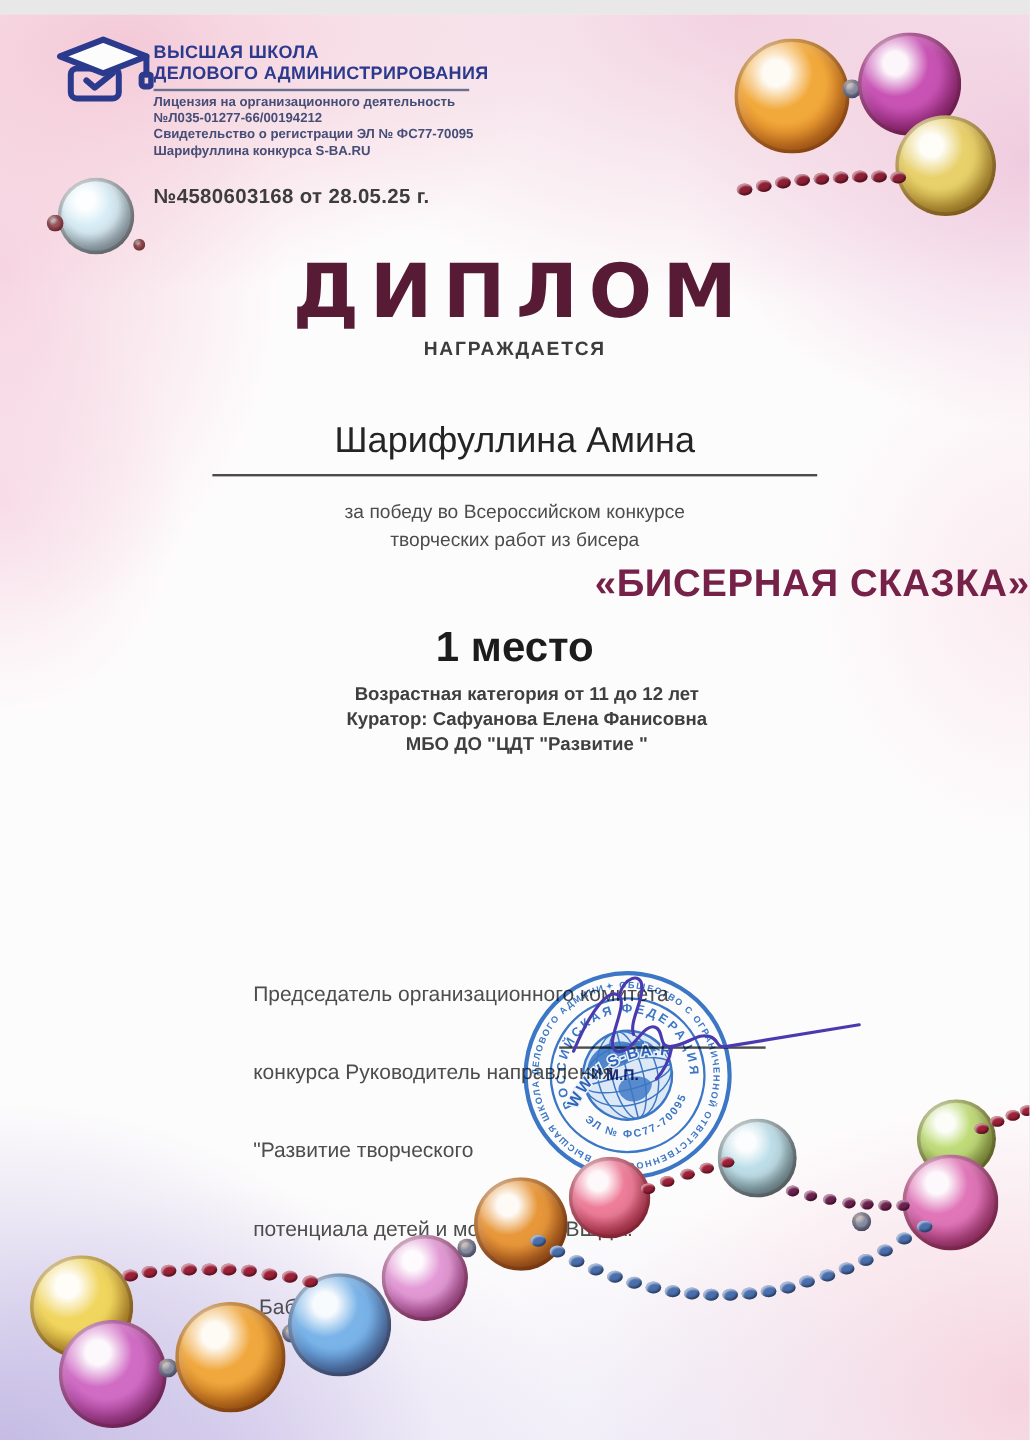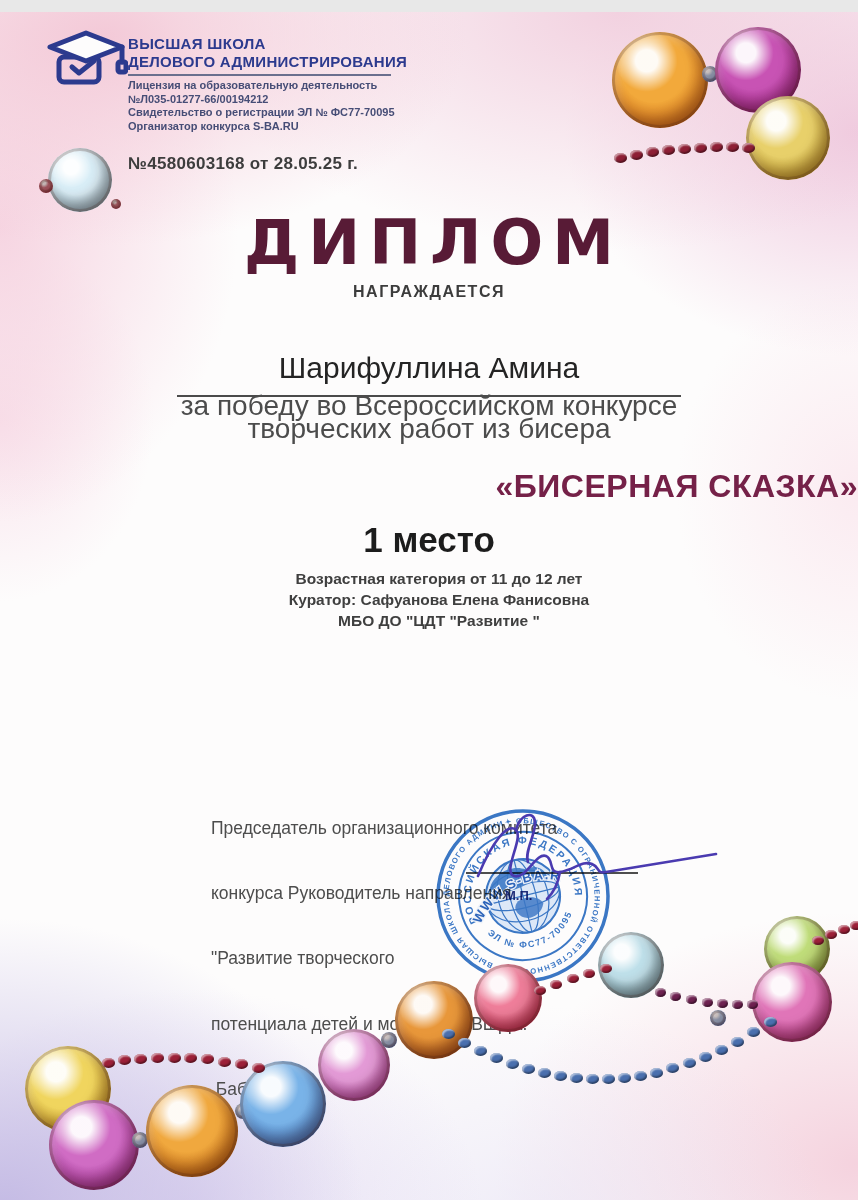--- a/index.html
+++ b/index.html
@@ -29,21 +29,21 @@
   .org-sep{left:128px;top:62px;width:263px;height:2px;background:#6a6f8e;}
   .license{left:128px;top:67px;font-size:11px;font-weight:bold;line-height:13.5px;color:#464d76;}
   .cert-no{left:128px;top:142px;font-size:17px;font-weight:600;color:#3d3d3d;letter-spacing:.3px;}
 
   
   .title{top:194px;font-family:"DejaVu Sans","Liberation Sans",sans-serif;font-size:62px;
     font-weight:bold;color:#581b36;letter-spacing:9px;text-indent:9px;}
   .awarded{top:271px;font-size:16px;font-weight:600;color:#3c3c3c;letter-spacing:1.5px;}
   .recipient{top:339px;font-size:30px;color:#242424;}
   .name-line{left:177px;top:383px;width:504px;height:2px;background:#4b4b4b;}
-  .reason{top:382px;font-size:28px;line-height:23px;color:#4c4c4c;}
+  .reason{top:404px;font-size:16px;line-height:23px;color:#4c4c4c;}
   .contest{top:456px;font-size:32px;font-weight:bold;color:#752148;letter-spacing:.5px;text-align:right;}
   .place{top:508px;font-size:35px;font-weight:600;color:#1c1c1c;}
   .details{top:557px;font-size:15.5px;font-weight:bold;line-height:20.8px;color:#3f3f3f;padding-left:20px;}
 
   
   .signatory{left:211px;top:762px;font-size:17.5px;line-height:21.8px;color:#4d4d4d;
     text-align:left;white-space:pre;}
   .mp-note{left:505px;top:876px;font-size:13px;font-weight:bold;color:#27337e;}
   .sig-line{left:466px;top:860px;width:172px;height:2px;background:#2f2f2f;opacity:.85;}
   .seal-svg{left:423px;top:784px;width:200px;height:200px;mix-blend-mode:multiply;
@@ -75,24 +75,24 @@
       <path d="M78,20 v15"></path>
       <rect x="74" y="35" width="8" height="10" rx="2"></rect>
     </svg>
 
     <div class="abs org-name">
       <div>ВЫСШАЯ ШКОЛА</div>
       <div>ДЕЛОВОГО АДМИНИСТРИРОВАНИЯ</div>
     </div>
     <div class="abs org-sep"></div>
     <div class="abs license">
-      <div>Лицензия на образовательную деятельность</div>
+      <div>Лицензия на организационного деятельность</div>
       <div>№Л035-01277-66/00194212</div>
       <div>Свидетельство о регистрации ЭЛ № ФС77-70095</div>
-      <div>Организатор конкурса S-BA.RU</div>
+      <div>Шарифуллина конкурса S-BA.RU</div>
     </div>
     <div class="abs cert-no">№4580603168 от 28.05.25 г.</div>
 
     <div class="center title">ДИПЛОМ</div>
     <div class="center awarded">НАГРАЖДАЕТСЯ</div>
     <div class="center recipient">Шарифуллина Амина</div>
     <div class="abs name-line"></div>
     <div class="center reason">
       <div>за победу во Всероссийском конкурсе</div>
       <div>творческих работ из бисера</div>

